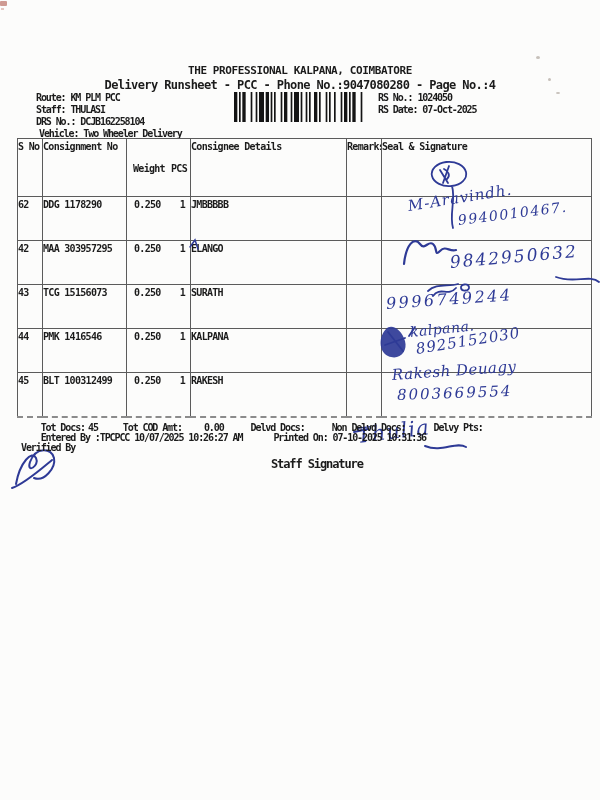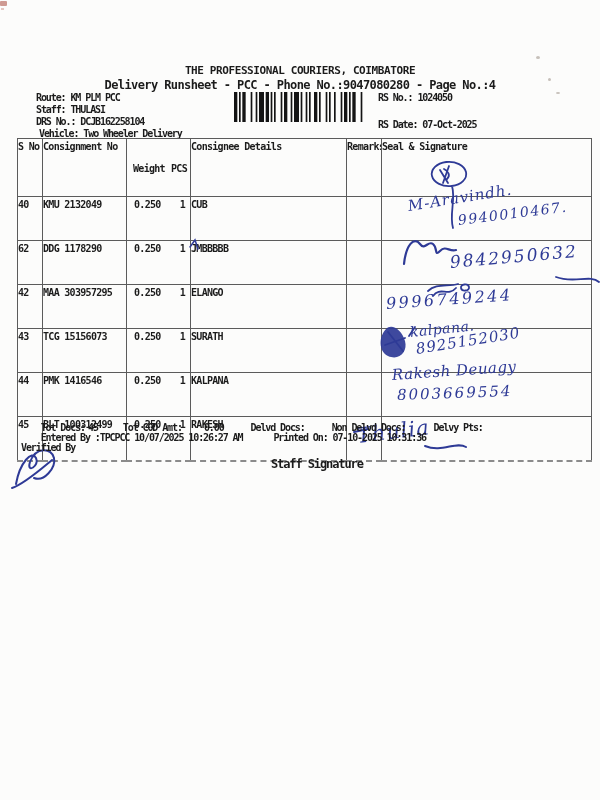--- a/index.html
+++ b/index.html
@@ -9,21 +9,21 @@
   
   .corner-mark{position:absolute;left:0;top:1px;width:7px;height:5px;background:#cf9a92;border-radius:1px;}
   .corner-mark2{position:absolute;left:1px;top:8px;width:3px;height:2px;background:#cf9a92;opacity:.55;}
   .speck{position:absolute;background:#c6c0ba;border-radius:50%;}
 
   
   .title1{position:absolute;top:64px;left:0;width:600px;text-align:center;font-size:11px;letter-spacing:-0.4px;}
   .title2{position:absolute;top:78px;left:0;width:600px;text-align:center;font-size:12px;letter-spacing:-0.6px;}
   .info-line{position:absolute;font-size:10px;letter-spacing:-1.1px;white-space:pre;padding-left:12px;}
   .rt{left:24px;top:92px;} .st{left:24px;top:104px;} .dr{left:24px;top:116px;} .vh{left:27px;top:128px;}
-  .rs1{left:366px;top:92px;} .rs2{left:366px;top:104px;margin-top:15px;}
+  .rs1{left:366px;top:92px;} .rs2{left:366px;top:104px;}
   #barcode{position:absolute;left:234px;top:92px;}
 
   
   table.run{position:absolute;left:17px;top:138px;width:574px;border-collapse:collapse;table-layout:fixed;}
   table.run th,table.run td{border:1px solid #5b5b5b;font-size:10px;letter-spacing:-0.7px;
         vertical-align:top;padding:2px 0 0 0;overflow:hidden;white-space:pre;}
   table.run th{height:13px;font-weight:bold;text-align:left;margin-top:19px;}
   table.run td{height:41px;}
   table.run{border-bottom:2px dashed #8b8b8b;}
   th.h-sno,td.c-sno{padding-left:3px;}
@@ -61,21 +61,21 @@
 <body>
 
 <div class="page">
 
   <div class="corner-mark"></div>
   <div class="corner-mark2"></div>
   <div class="speck" style="left:536px;top:56px;width:4px;height:3px;"></div>
   <div class="speck" style="left:548px;top:78px;width:3px;height:3px;"></div>
   <div class="speck" style="left:556px;top:92px;width:4px;height:2px;"></div>
 
-  <div class="title1">THE PROFESSIONAL COURIERS, COIMBATORE</div>
+  <div class="title1">THE PROFESSIONAL KALPANA, COIMBATORE</div>
   <div class="title2">Delivery Runsheet - PCC - Phone No.:9047080280 - Page No.:4</div>
 
   <div class="info-line rt"><span>Route:</span> <span>KM PLM PCC</span></div>
   <div class="info-line st"><span>Staff:</span> <span>THULASI</span></div>
   <div class="info-line dr"><span>DRS No.:</span> <span>DCJB162258104</span></div>
   <div class="info-line vh"><span>Vehicle:</span> <span>Two Wheeler Delivery</span></div>
 
   <svg id="barcode" width="130" height="30">
       <rect x="0.00" y="0" width="3.33" height="30" fill="#141414"></rect>
       <rect x="5.00" y="0" width="1.67" height="30" fill="#141414"></rect>
@@ -123,28 +123,20 @@
         <th class="h-consignment">Consignment No</th>
         <th class="h-weight">
           <span class="wh"><span>Weight</span><span>PCS</span></span>
         </th>
         <th class="h-consignee">Consignee Details</th>
         <th class="h-remarks">Remarks</th>
         <th class="h-seal">Seal &amp; Signature</th>
       </tr>
     </thead>
     <tbody id="rows-body">
-    <tr>
-      <td class="c-sno">40</td>
-      <td class="c-consignment">KMU 2132049</td>
-      <td><span class="wcell"><span>0.250</span><span>1</span></span></td>
-      <td class="c-consignee">CUB</td>
-      <td></td>
-      <td></td>
-    </tr>
 
     <tr>
       <td class="c-sno">62</td>
       <td class="c-consignment">DDG 1178290</td>
       <td><span class="wcell"><span>0.250</span><span>1</span></span></td>
       <td class="c-consignee">JMBBBBB</td>
       <td></td>
       <td></td>
     </tr>
 

